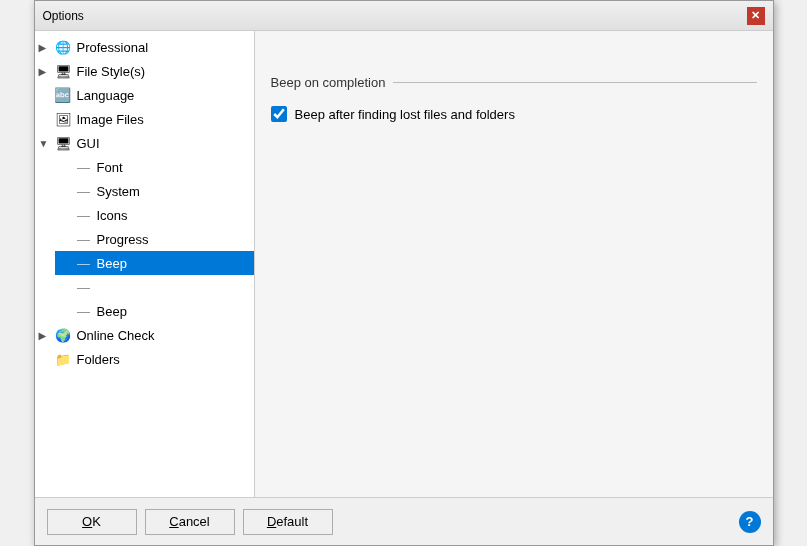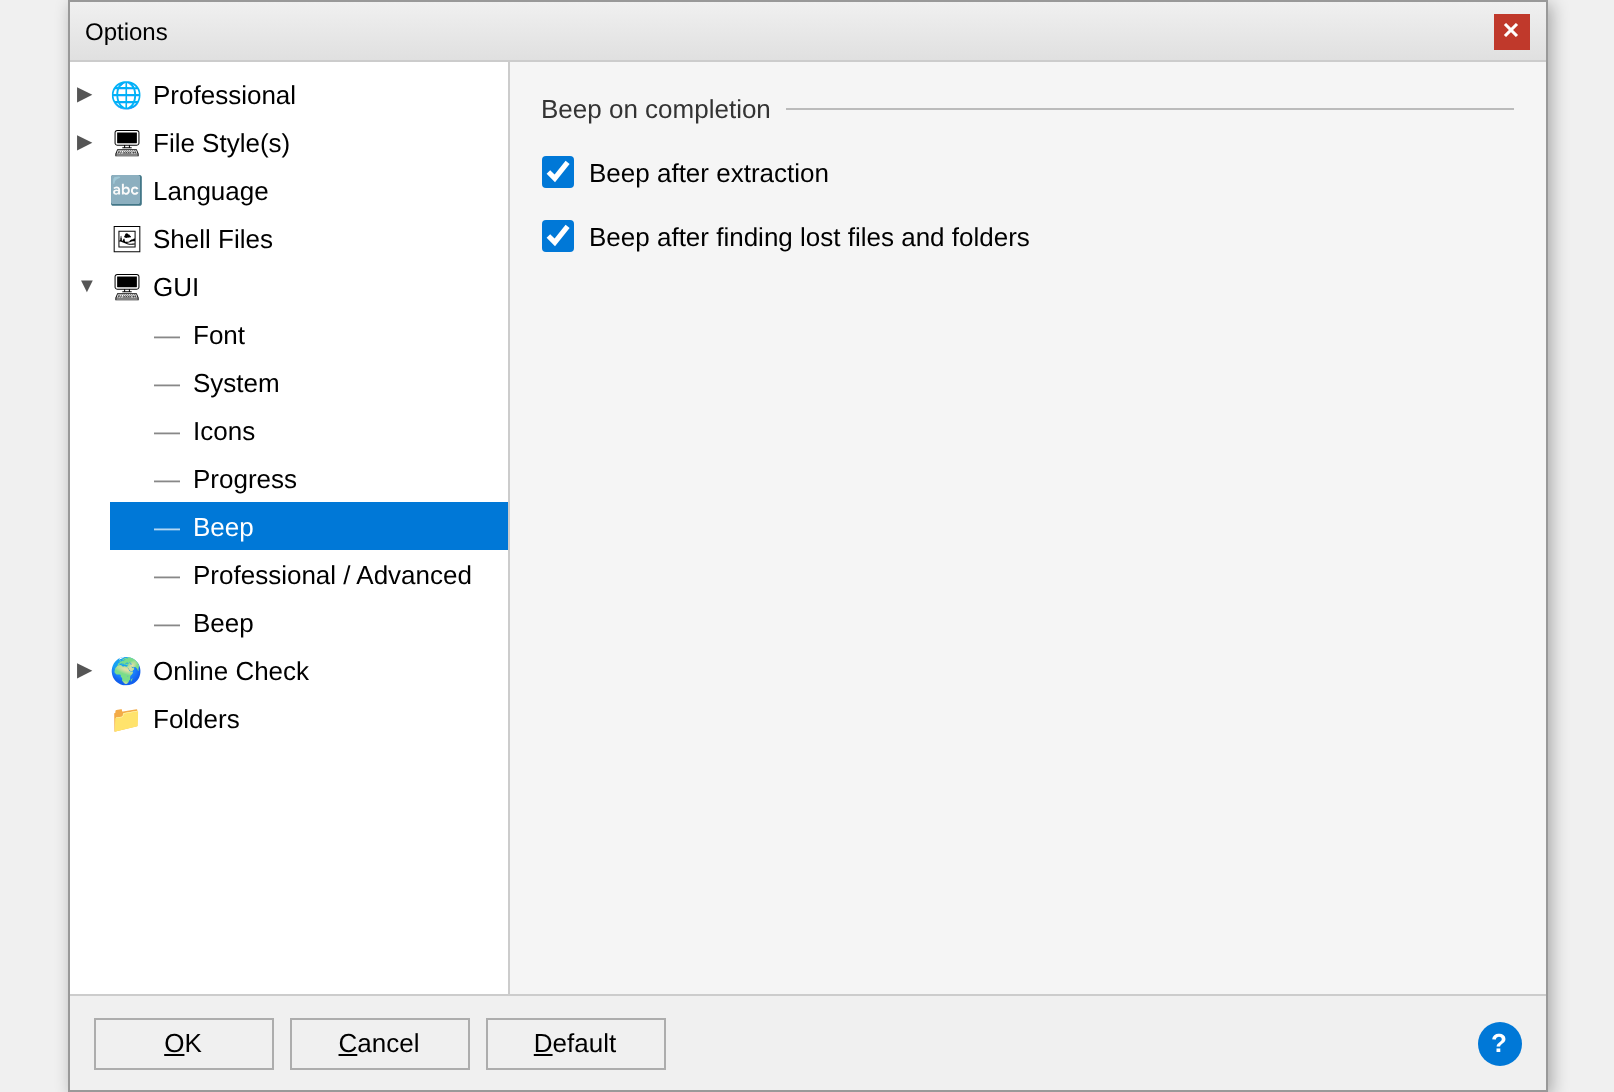--- a/index.html
+++ b/index.html
@@ -102,20 +102,21 @@
       padding: 16px;
       overflow-y: auto;
     }
     .section-title {
       font-size: 13px;
       color: #333;
       margin-bottom: 16px;
       position: relative;
       display: flex;
       align-items: center;
+      margin-top: 28px;
     }
     .section-title::after {
       content: '';
       display: block;
       flex: 1;
       height: 1px;
       background: #bbb;
       margin-left: 8px;
     }
     .checkbox-item {
@@ -205,21 +206,21 @@
 
       <div class="sidebar-item">
         <span class="expander"></span>
         <span class="icon-placeholder" style="font-size:14px;">🔤</span>
         <span class="sidebar-label">Language</span>
       </div>
 
       <div class="sidebar-item">
         <span class="expander"></span>
         <span class="icon-placeholder">🖼</span>
-        <span class="sidebar-label">Shell Files</span>
+        <span class="sidebar-label">Image Files</span>
       </div>
 
       <div class="sidebar-item">
         <span class="expander">▼</span>
         <span class="icon-placeholder">🖥</span>
         <span class="sidebar-label">GUI</span>
       </div>
 
       <div class="sidebar-item indent1">
         <span class="expander"></span>
@@ -247,21 +248,20 @@
 
       <div class="sidebar-item indent1 selected">
         <span class="expander"></span>
         <span class="icon-placeholder" style="color:rgba(255,255,255,0.7);">—</span>
         <span class="sidebar-label">Beep</span>
       </div>
 
       <div class="sidebar-item indent1">
         <span class="expander"></span>
         <span class="icon-placeholder" style="color:#888;">—</span>
-        <span class="sidebar-label">Professional / Advanced</span>
       </div>
 
       <div class="sidebar-item indent1">
         <span class="expander"></span>
         <span class="icon-placeholder" style="color:#888;">—</span>
         <span class="sidebar-label">Beep</span>
       </div>
 
       <div class="sidebar-item">
         <span class="expander">▶</span>
@@ -275,24 +275,20 @@
         <span class="sidebar-label">Folders</span>
       </div>
 
     </div>
 
     <div class="main-panel">
       <div class="section-title">
         <span>Beep on completion</span>
       </div>
 
-      <div class="checkbox-item">
-        <input type="checkbox" checked="" id="cb1" style="">
-        <label class="checkbox-label" for="cb1">Beep after extraction</label>
-      </div>
 
       <div class="checkbox-item">
         <input type="checkbox" checked="" id="cb2" style="">
         <label class="checkbox-label" for="cb2">Beep after finding lost files and folders</label>
       </div>
 
 
     </div>
   </div>
 

